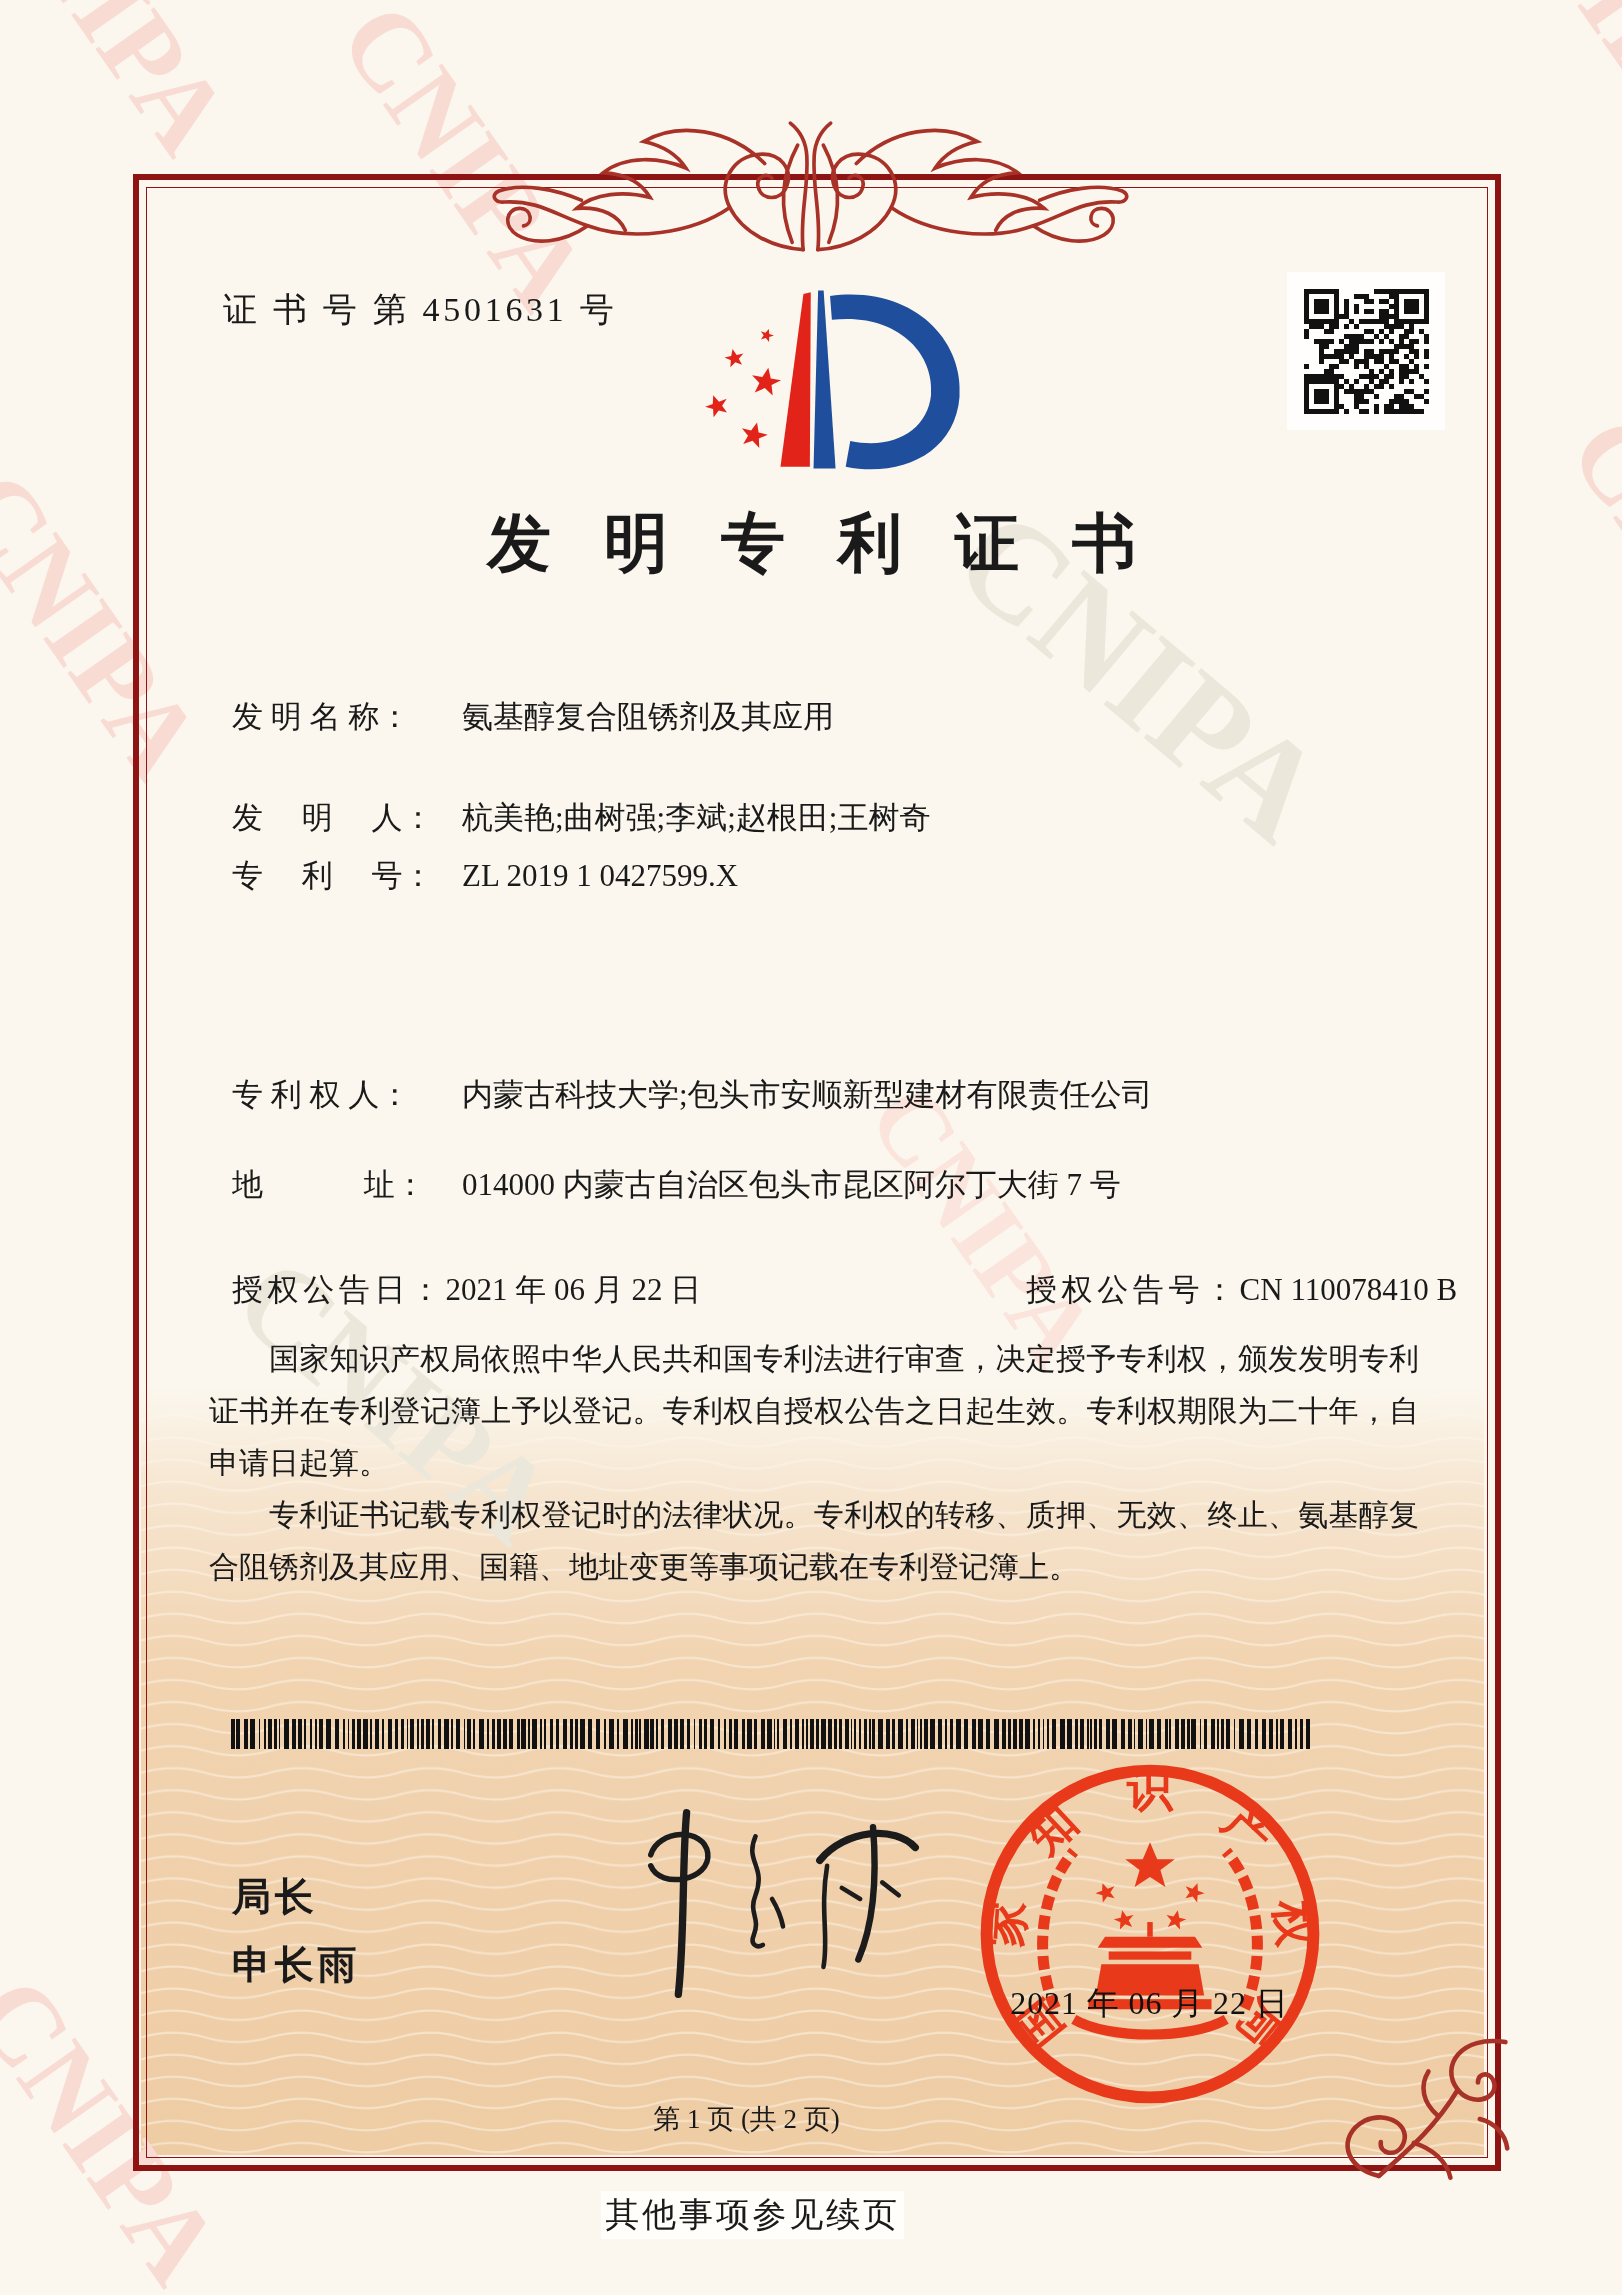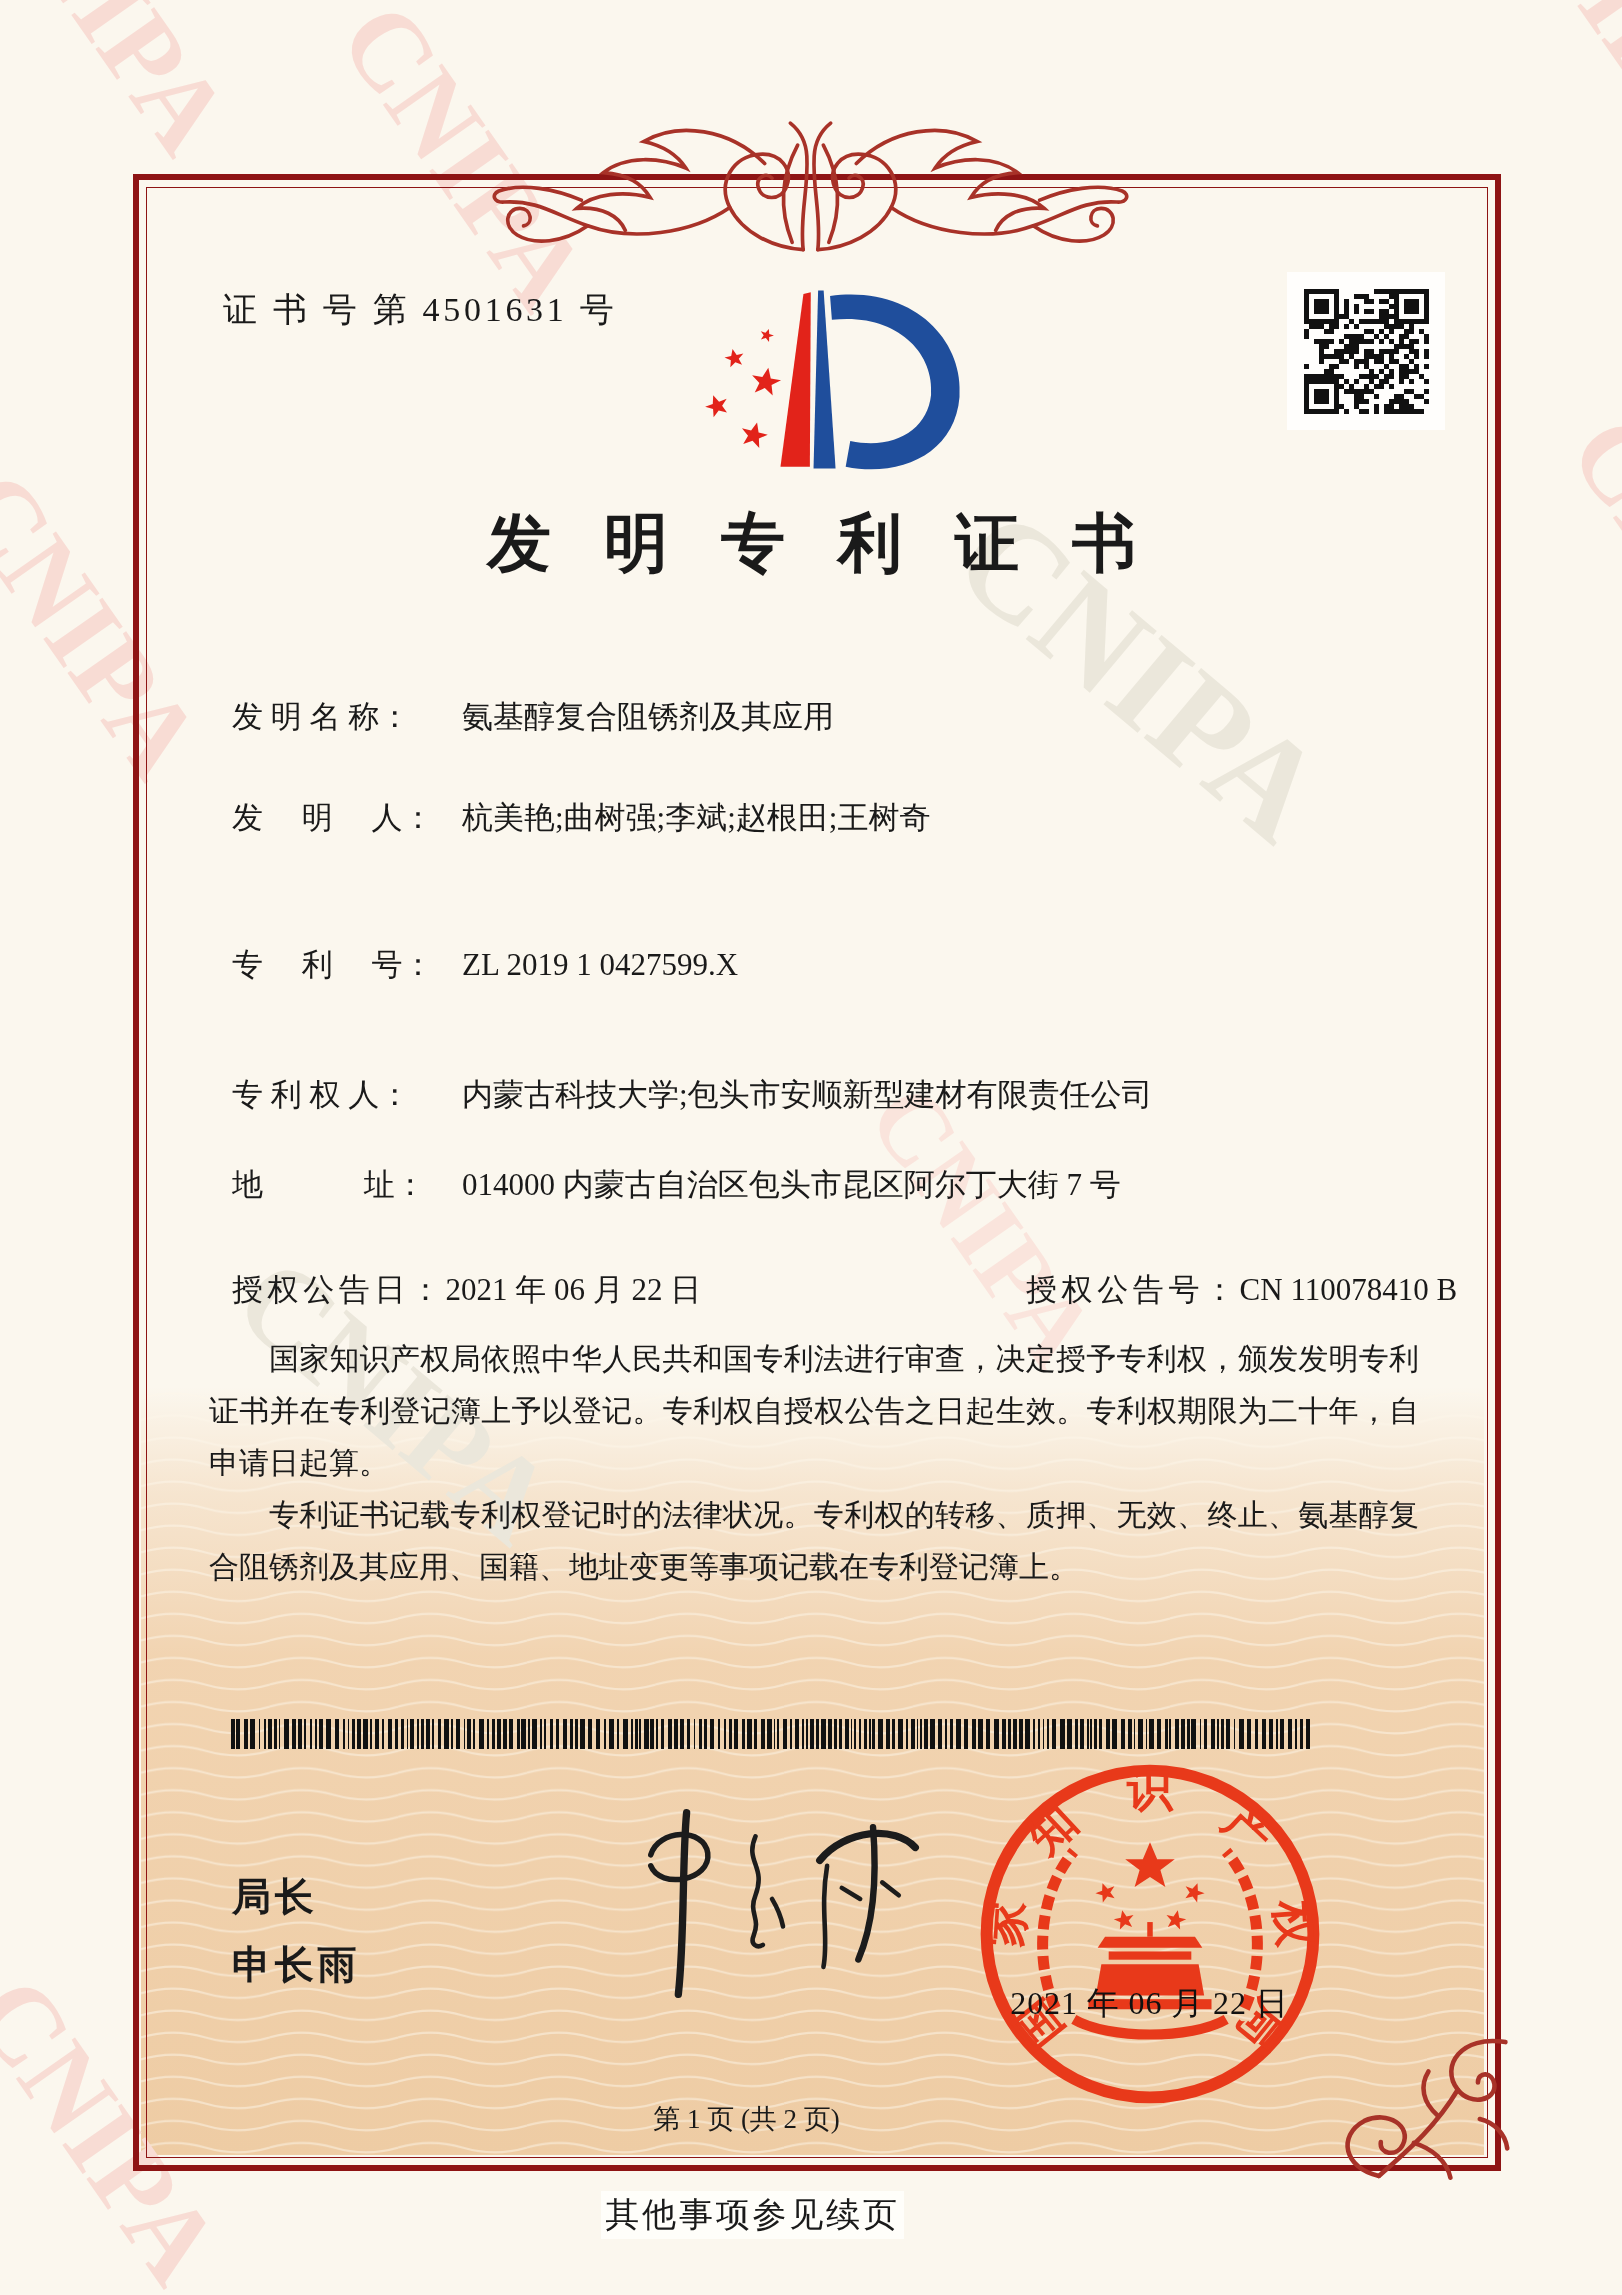--- a/index.html
+++ b/index.html
@@ -766,21 +766,21 @@
   </div>
 
   <div class="title">发明专利证书</div>
 
   <div class="frow" style="top:696px;">
     <span class="flabel">发 明 名 称：</span><span class="fvalue">氨基醇复合阻锈剂及其应用</span>
   </div>
   <div class="frow" style="top:797px;">
     <span class="flabel">发　 明　 人：</span><span class="fvalue">杭美艳;曲树强;李斌;赵根田;王树奇</span>
   </div>
-  <div class="frow" style="top:944px;">
+  <div class="frow" style="top:855px;">
     <span class="flabel">专　 利　 号：</span><span class="fvalue">ZL 2019 1 0427599.X</span>
   </div>
   <div class="frow" style="top:1074px;">
     <span class="flabel">专 利 权 人：</span><span class="fvalue">内蒙古科技大学;包头市安顺新型建材有限责任公司</span>
   </div>
   <div class="frow" style="top:1164px;">
     <span class="flabel">地　　　 址：</span><span class="fvalue">014000  内蒙古自治区包头市昆区阿尔丁大街 7 号</span>
   </div>
   <div class="frow" style="top:1269px;width:1194px;">
     <span class="flabel ls6" style="min-width:0;">授权公告日：</span><span class="fvalue">2021 年 06 月 22 日</span>

